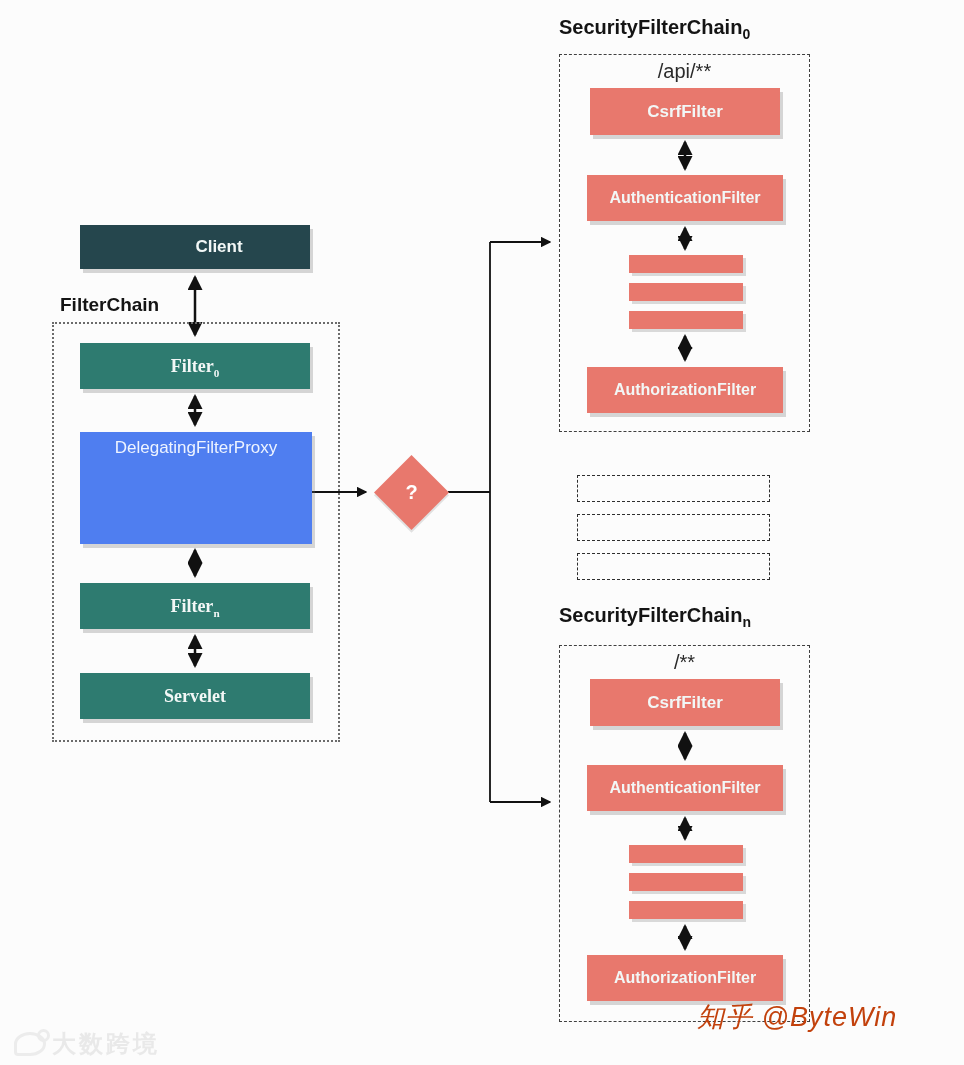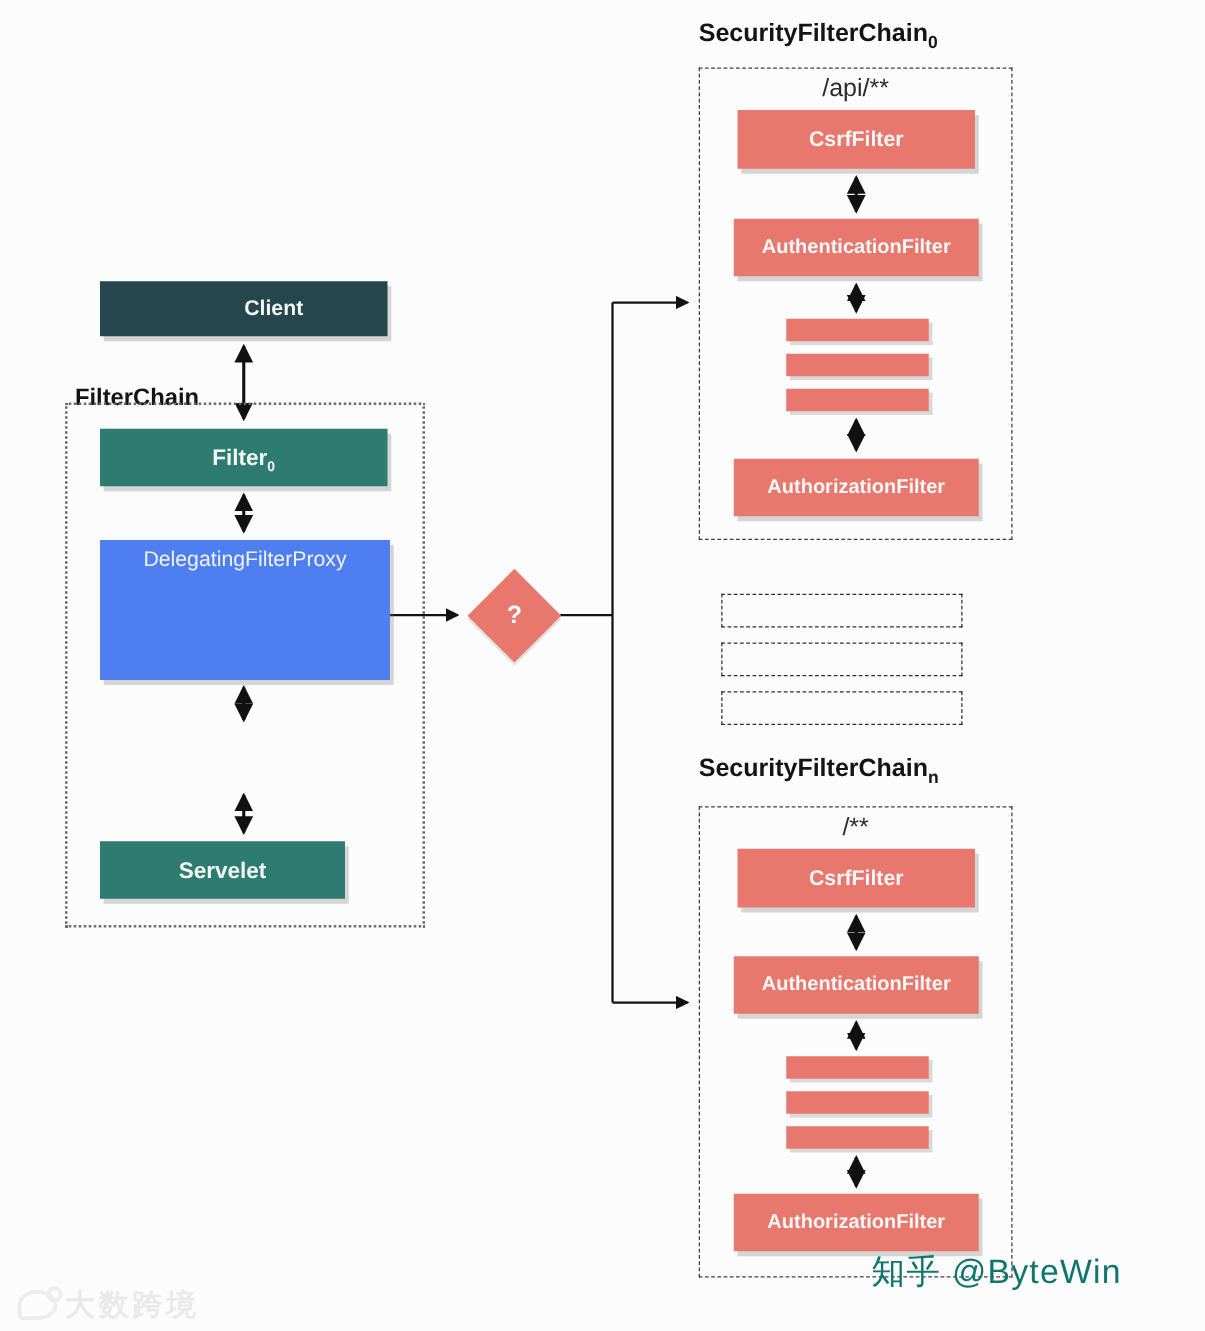--- a/index.html
+++ b/index.html
@@ -10,39 +10,39 @@
   }
   .abs{position:absolute;}
   .node{
     display:flex;align-items:center;justify-content:center;
     color:#f2f7f6;font-weight:bold;
     box-shadow:3px 4px 0 rgba(110,110,110,0.28);
     box-sizing:border-box;
   }
   .node sub{font-size:0.62em;line-height:0;}
   .dark-teal{background:var(--dark-teal,#25464d);padding-left:48px;}
-  .teal{background:var(--teal,#2e7b70);}
+  .teal{background:var(--teal,#2e7b70);font-family:Liberation Serif, serif;}
   .blue{background:var(--blue,#4f7ef0);}
   .salmon{background:var(--salmon,#e8786d);}
   .dotted-frame{border:2px dotted #6b6b6b;box-sizing:border-box;background:transparent;}
   .dashed-frame{border:1.6px dashed #3f3f3f;box-sizing:border-box;background:transparent;}
   .chain-title{font-weight:bold;color:#141414;font-size:20px;text-align:left;}
   .chain-title sub{font-size:0.7em;}
   .url-pattern{font-size:20px;color:#2b2b2b;text-align:center;font-weight:normal;}
   .section-label{font-weight:bold;color:#141414;font-size:19px;}
   .bar{box-shadow:3px 3px 0 rgba(110,110,110,0.25);}
   .placeholder{border:1.6px dashed #2e2e2e;box-sizing:border-box;}
   .diamond-shape{transform:rotate(45deg);box-shadow:2px 2px 0 rgba(120,120,120,0.2);}
   .diamond-label{display:flex;align-items:center;justify-content:center;
     color:#fff;font-weight:bold;font-size:20px;}
   .delegating-label{
     position:absolute;top:6px;left:6px;right:6px;text-align:center;
     color:#eef4ff;font-weight:normal;font-size:17px;
   }
-  .wm-zhihu{font-size:27px;color:#0f766e;font-weight:500;letter-spacing:1px;}
+  .wm-zhihu{font-size:27px;color:#c2410c;font-weight:500;letter-spacing:1px;font-style:italic;}
   .wm-juejin{font-size:22px;color:rgba(150,150,150,0.5);font-weight:bold;letter-spacing:1px;}
   .wm-dashu{font-size:24px;color:#e9e9e9;font-weight:bold;letter-spacing:3px;display:flex;align-items:center;gap:6px;}
   .dashu-logo{width:26px;height:18px;border:3px solid #ececec;border-radius:50% 50% 50% 4px;position:relative;}
   .dashu-logo::after{content:"";position:absolute;right:-7px;top:-6px;width:7px;height:7px;border:3px solid #ececec;border-radius:50%;}
 </style>
 </head>
 <body>
 
 <div class="canvas">
 
@@ -70,35 +70,38 @@
 
     <line x1="685" y1="733" x2="685" y2="759" stroke="#111" stroke-width="2.5" marker-start="url(#ah)" marker-end="url(#ah)"></line>
     <line x1="685" y1="818" x2="685" y2="839" stroke="#111" stroke-width="2.5" marker-start="url(#ah)" marker-end="url(#ah)"></line>
     <line x1="685" y1="926" x2="685" y2="949" stroke="#111" stroke-width="2.5" marker-start="url(#ah)" marker-end="url(#ah)"></line>
   </svg>
 
   <div class="abs node dark-teal" style="left:80px;top:225px;width:230px;height:44px;font-size:17px;">
     <span>Client</span>
   </div>
 
-  <div class="abs section-label" style="left:60px;top:308px;">FilterChain</div>
+  <div class="abs section-label" style="left:60px;top:294px;">FilterChain</div>
 
   <div class="abs dotted-frame" style="left:52px;top:322px;width:288px;height:420px;"></div>
 
   <div class="abs node teal" style="left:80px;top:343px;width:230px;height:46px;font-size:18px;">
     <span><span>Filter</span><sub>0</sub></span>
   </div>
 
   <div class="abs node blue" style="left:80px;top:432px;width:232px;height:112px;">
     <div class="delegating-label">DelegatingFilterProxy</div>
   </div>
 
 
+  <div class="abs node teal" style="left:80px;top:583px;width:230px;height:46px;font-size:18px;">
+    <span><span>Filter</span><sub>n</sub></span>
+  </div>
 
-  <div class="abs node teal" style="left:80px;top:673px;width:196px;height:46px;font-size:18px;">
+  <div class="abs node teal" style="left:80px;top:673px;width:230px;height:46px;font-size:18px;">
     <span>Servelet</span>
   </div>
 
   <div class="abs diamond-shape salmon" style="left:385px;top:466px;width:53px;height:53px;"></div>
   <div class="abs diamond-label" style="left:374px;top:455px;width:75px;height:75px;">?</div>
 
   <div class="abs chain-title" style="left:559px;top:16px;width:251px;">
     <span>SecurityFilterChain</span><sub>0</sub>
   </div>
   <div class="abs dashed-frame" style="left:559px;top:54px;width:251px;height:378px;"></div>

